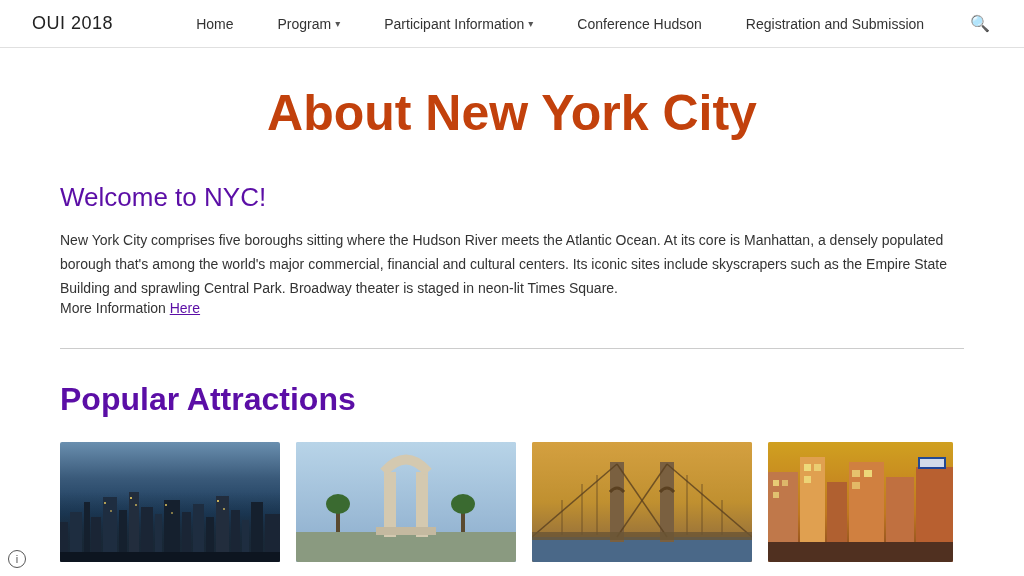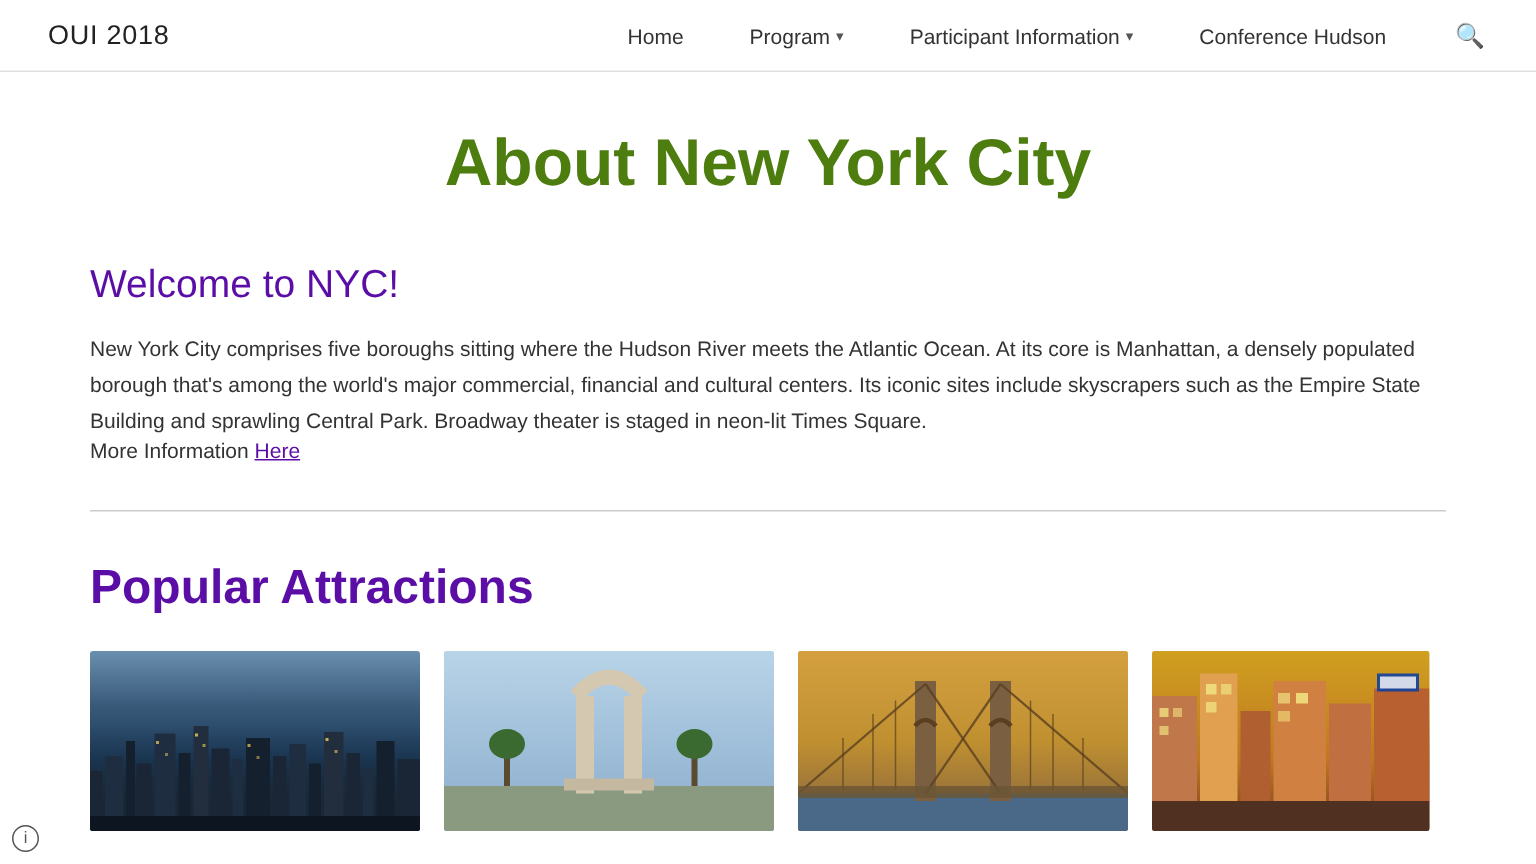--- a/index.html
+++ b/index.html
@@ -71,22 +71,22 @@
 
     
     .main-content {
       padding: 0 40px;
     }
 
     .page-title {
       text-align: center;
       font-family: Arial, sans-serif;
       font-weight: 900;
-      font-size: 44px;
-      color: #4d7c0f;
+      font-size: 50px;
+      color: #c2410c;
       padding: 36px 0 40px 0;
     }
 
     
     .welcome-section {
       padding: 0 20px 32px 20px;
     }
 
     .welcome-heading {
       font-family: Arial, sans-serif;
@@ -229,20 +229,23 @@
     <a class="nav-item">
       <span>Program</span>
       <span class="nav-chevron">▾</span>
     </a>
     <a class="nav-item">
       <span>Participant Information</span>
       <span class="nav-chevron">▾</span>
     </a>
     <a class="nav-item">
       <span>Conference Hudson</span>
+    </a>
+    <a class="nav-item">
+      <span>Registration and Submission</span>
     </a>
     <button class="search-icon-btn">
       <span>🔍</span>
     </button>
   </nav>
 </header>
 
 <div class="main-content">
 
   <h1 class="page-title">About New York City</h1>

